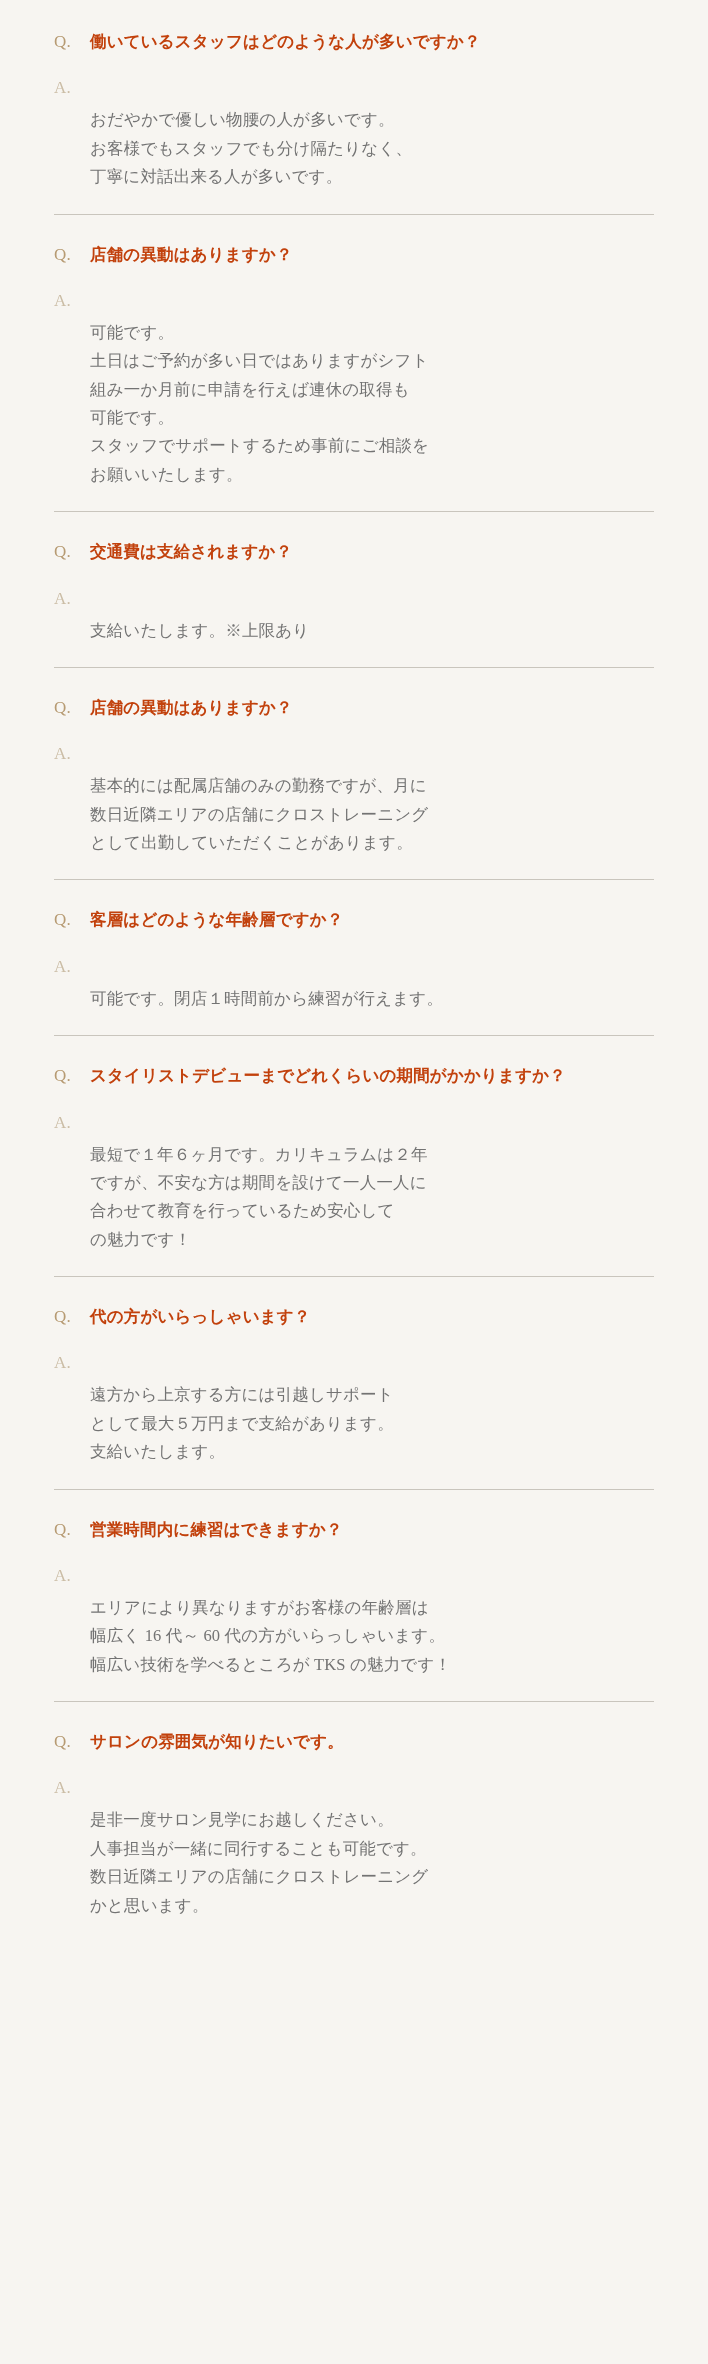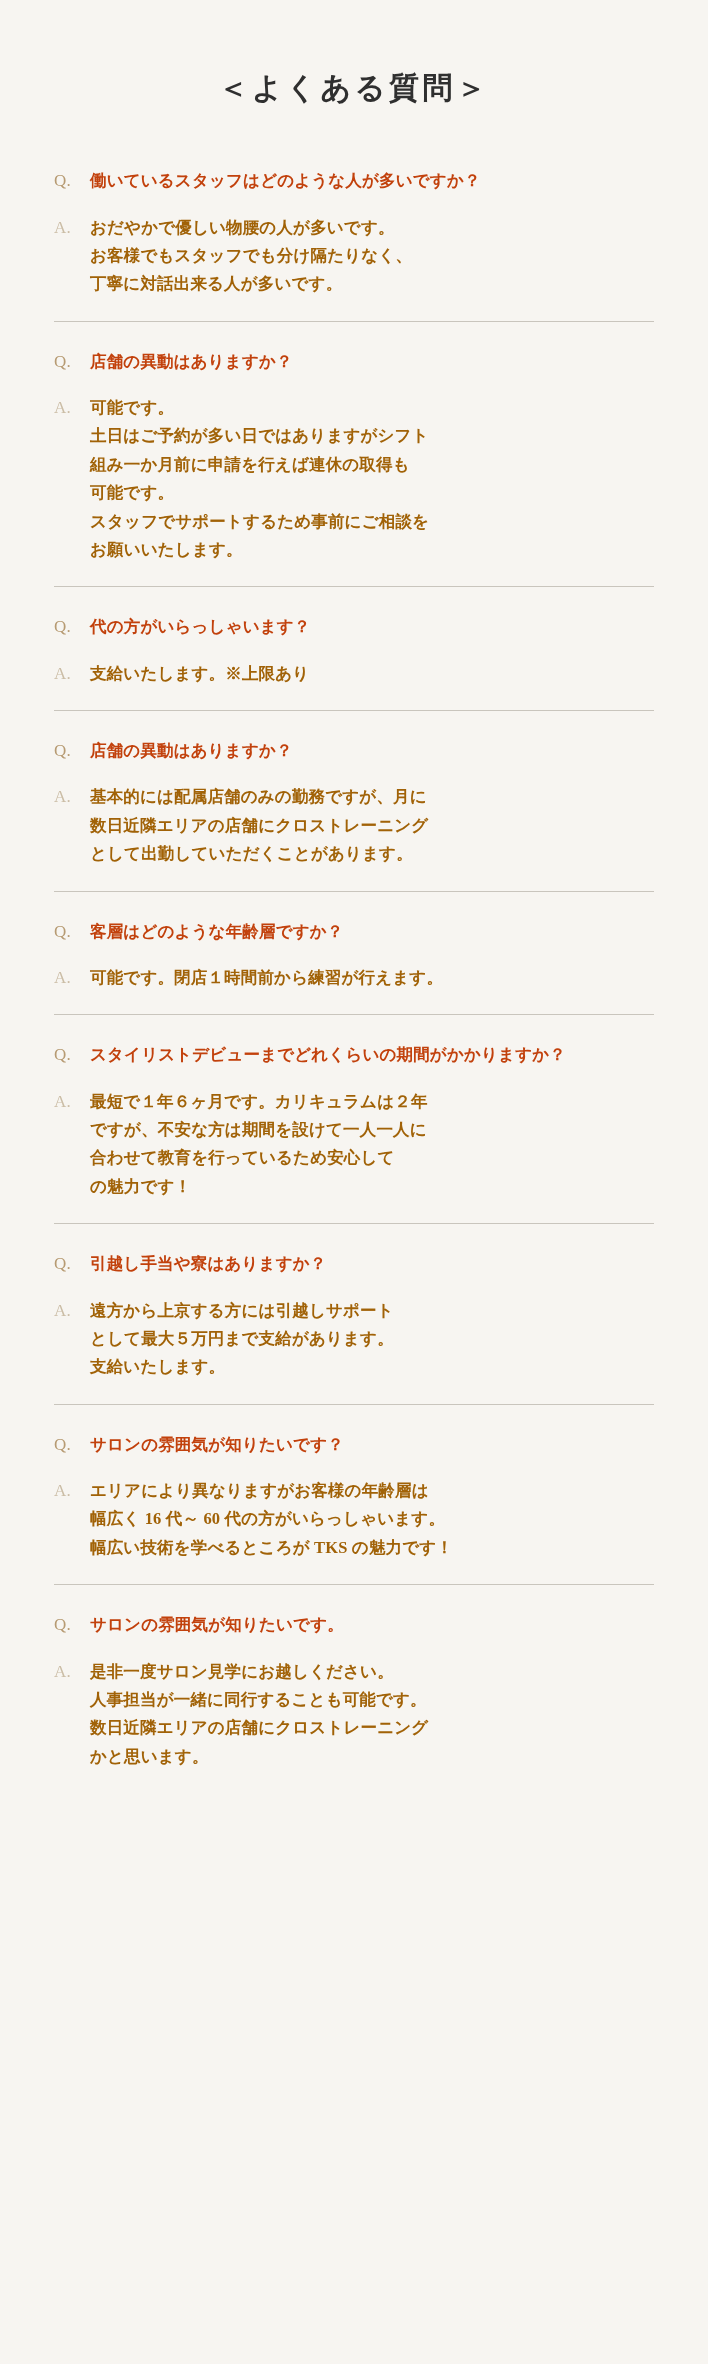--- a/index.html
+++ b/index.html
@@ -68,33 +68,33 @@
   .qa-text {
     flex: 1 1 auto;
     font-size: 16.5px;
     line-height: 1.72;
     color: #c2410c;
     letter-spacing: 0.01em;
     white-space: pre-line;
     font-weight: 600;
   }
   .qa-text.answer {
-    font-weight: 700;
-    color: #a16207;
+    font-weight: 400;
+    color: #737373;
+    margin-top: 32px;
   }
   .spacer-bottom {
     height: 30px;
   }
 </style>
 </head>
 <body>
 
 <div class="page">
 
-  <h1 class="page-title">＜よくある質問＞</h1>
 
   <div class="faq-list">
 
     <div class="faq-item">
       <div class="qa-row">
         <div class="qa-marker">Q.</div>
         <div class="qa-text">働いているスタッフはどのような人が多いですか？</div>
       </div>
       <div class="qa-row">
         <div class="qa-marker answer">A.</div>
@@ -116,21 +116,21 @@
 組み一か月前に申請を行えば連休の取得も
 可能です。
 スタッフでサポートするため事前にご相談を
 お願いいたします。</div>
       </div>
     </div>
 
     <div class="faq-item">
       <div class="qa-row">
         <div class="qa-marker">Q.</div>
-        <div class="qa-text">代の方がいらっしゃいます？</div>
+        <div class="qa-text">交通費は支給されますか？</div>
       </div>
       <div class="qa-row">
         <div class="qa-marker answer">A.</div>
         <div class="qa-text answer">支給いたします。※上限あり</div>
       </div>
     </div>
 
     <div class="faq-item">
       <div class="qa-row">
         <div class="qa-marker">Q.</div>
@@ -165,34 +165,34 @@
         <div class="qa-text answer">最短で１年６ヶ月です。カリキュラムは２年
 ですが、不安な方は期間を設けて一人一人に
 合わせて教育を行っているため安心して
 の魅力です！</div>
       </div>
     </div>
 
     <div class="faq-item">
       <div class="qa-row">
         <div class="qa-marker">Q.</div>
-        <div class="qa-text">引越し手当や寮はありますか？</div>
+        <div class="qa-text">代の方がいらっしゃいます？</div>
       </div>
       <div class="qa-row">
         <div class="qa-marker answer">A.</div>
         <div class="qa-text answer">遠方から上京する方には引越しサポート
 として最大５万円まで支給があります。
 支給いたします。</div>
       </div>
     </div>
 
     <div class="faq-item">
       <div class="qa-row">
         <div class="qa-marker">Q.</div>
-        <div class="qa-text">サロンの雰囲気が知りたいです？</div>
+        <div class="qa-text">営業時間内に練習はできますか？</div>
       </div>
       <div class="qa-row">
         <div class="qa-marker answer">A.</div>
         <div class="qa-text answer">エリアにより異なりますがお客様の年齢層は
 幅広く 16 代～ 60 代の方がいらっしゃいます。
 幅広い技術を学べるところが TKS の魅力です！</div>
       </div>
     </div>
 
     <div class="faq-item">

